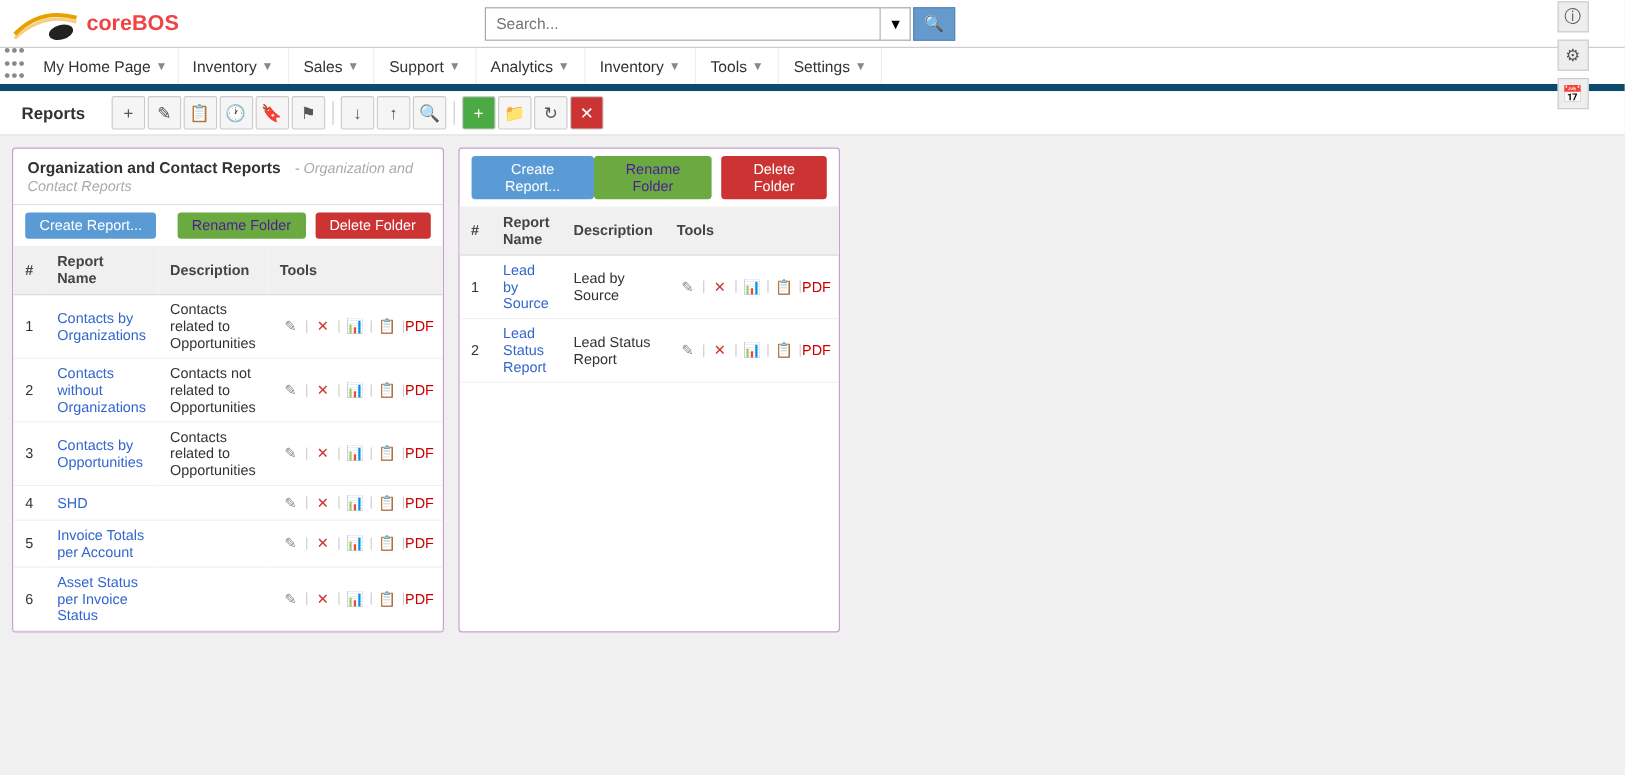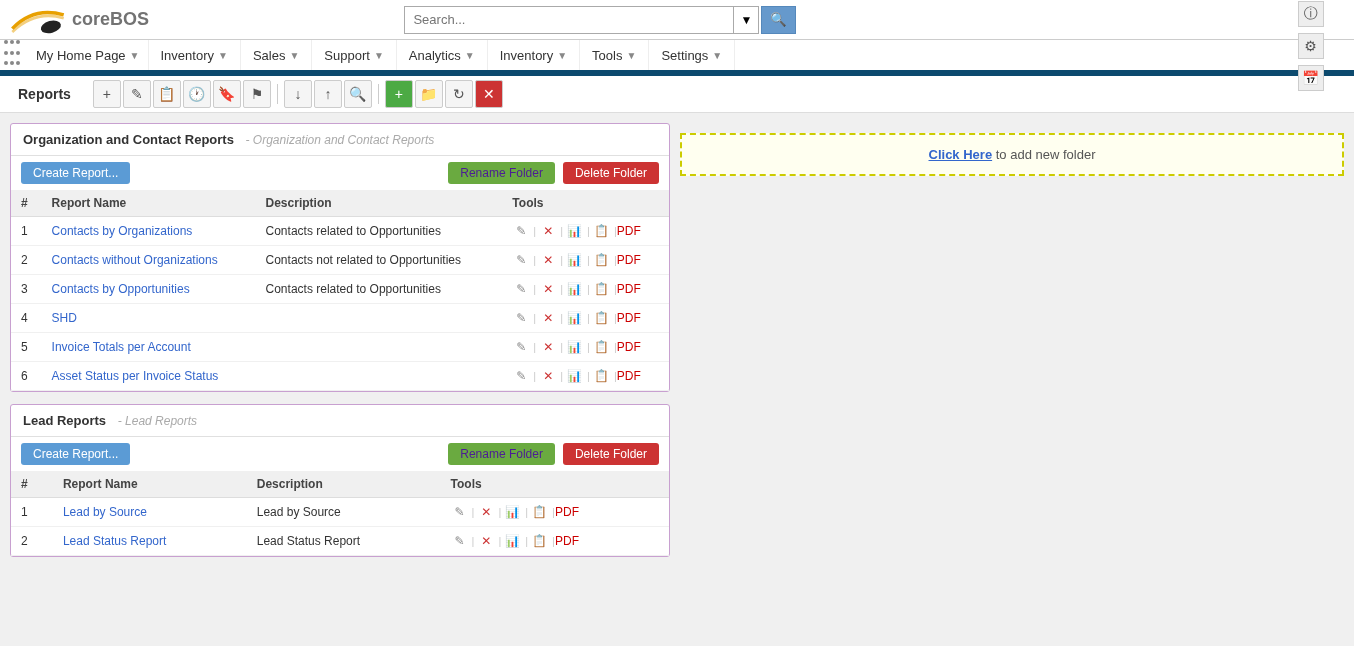--- a/index.html
+++ b/index.html
@@ -15,21 +15,21 @@
       height: 40px;
     }
     .top-bar .logo-area {
       display: flex;
       align-items: center;
       margin-right: 20px;
     }
     .logo-text {
       font-size: 18px;
       font-weight: bold;
-      color: #737373;
+      color: #ef4444;
     }
     .search-area {
       display: flex;
       align-items: center;
       flex: 1;
       max-width: 400px;
       margin: 0 auto;
     }
     .search-input {
       border: 1px solid #aaa;
@@ -149,21 +149,21 @@
 
     
     .main-content {
       display: flex;
       padding: 10px;
       gap: 10px;
     }
     .left-panel {
       flex: 0 0 660px;
       display: flex;
-      flex-direction: column;
+      flex-direction: row;
       gap: 12px;
     }
     .right-panel {
       flex: 1;
     }
 
     
     .report-folder {
       background: #fff;
       border: 1px solid #c8a0d0;
@@ -524,24 +524,20 @@
               <span class="tool-separator">|</span>
               <span class="tool-icon" style="color:#cc0000;">PDF</span>
             </div>
               </td>
           </tr>
         </tbody>
       </table>
     </div>
 
     <div class="report-folder">
-      <div class="folder-header">
-        <span class="folder-title">Lead Reports</span>
-        <span class="folder-subtitle">- Lead Reports</span>
-      </div>
       <div class="folder-actions">
         <button class="btn-create">Create Report...</button>
         <div class="right-btns">
           <button class="btn-rename">Rename Folder</button>
           <button class="btn-delete">Delete Folder</button>
         </div>
       </div>
       <table class="report-table">
         <thead>
           <tr>
@@ -587,19 +583,13 @@
               <span class="tool-icon" style="color:#cc0000;">PDF</span>
             </div>
               </td>
           </tr>
         </tbody>
       </table>
     </div>
 
   </div>
 
-  <div class="right-panel">
-    <div class="click-here-box">
-      <span class="click-here-link">Click Here</span>
-      <span class="click-here-text"> to add new folder</span>
-    </div>
-  </div>
 </div>
 
 </body></html>

